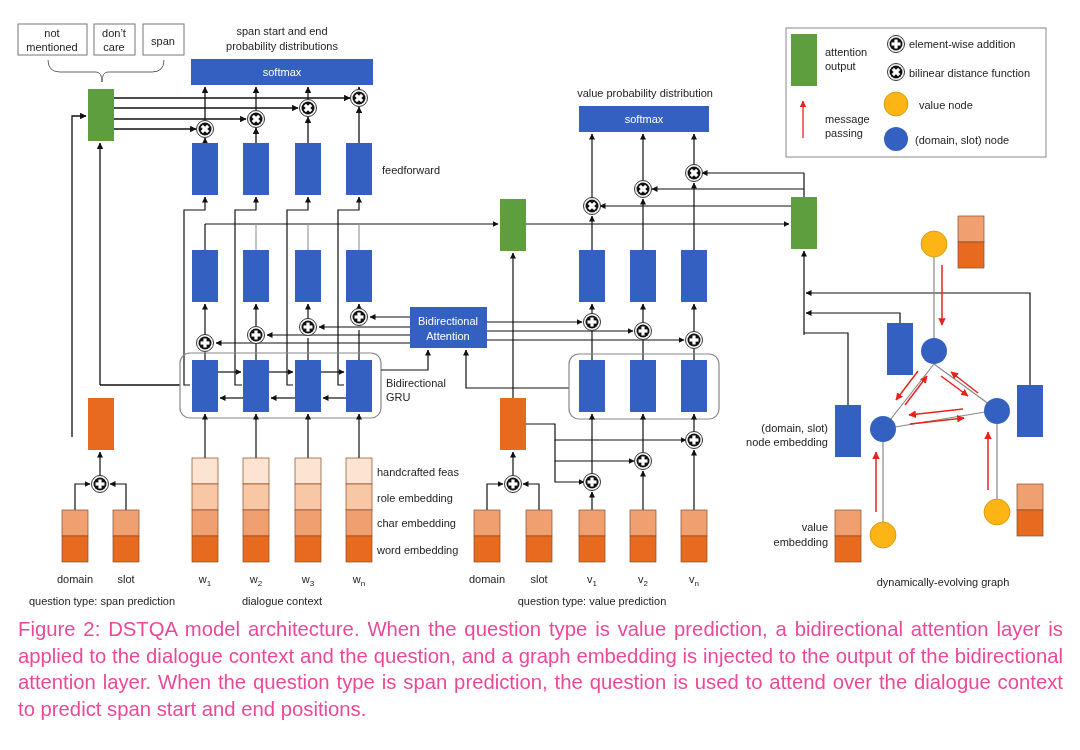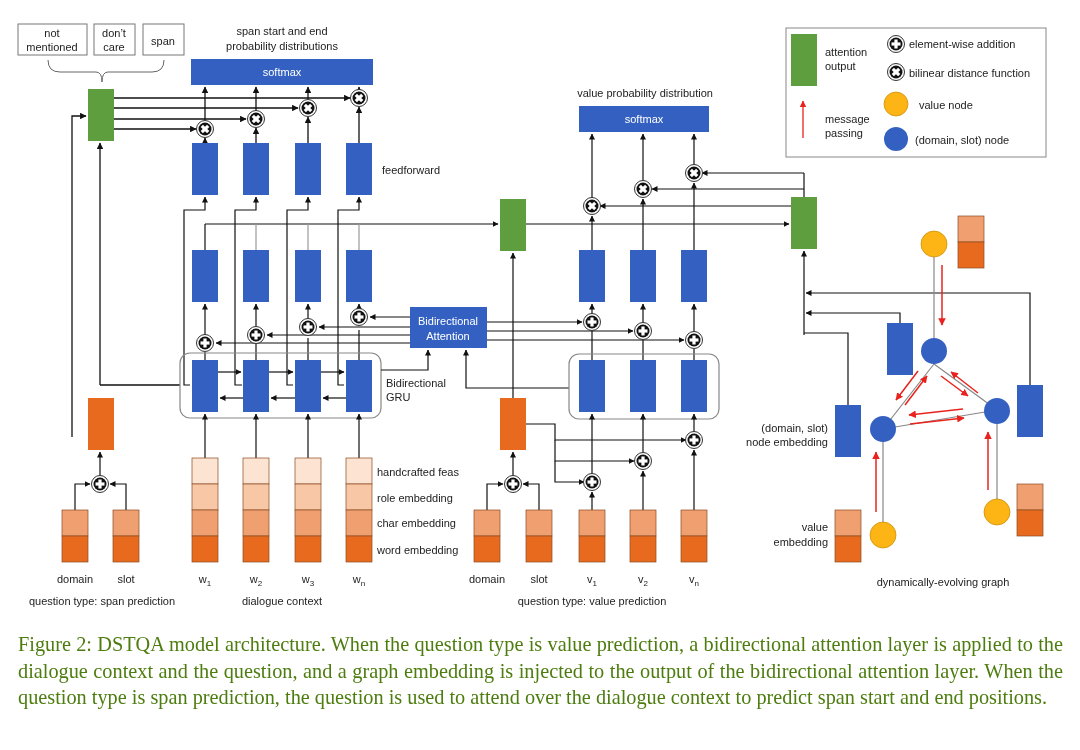--- a/index.html
+++ b/index.html
@@ -2,23 +2,23 @@
 <html><head>
 <meta charset="utf-8">
 <style>
   html, body { margin: 0; padding: 0; background: #ffffff; }
   body { width: 1080px; height: 750px; position: relative; overflow: hidden; }
   #figure { position: absolute; left: 0; top: 0; width: 1080px; height: 620px; }
   #figure text { font-family: "Liberation Sans", sans-serif; fill: #222; }
   .lbl { font-size: 11px; }
   .white { fill: #ffffff !important; font-size: 11px; }
   .caption {
-    position: absolute; left: 18px; top: 631px; width: 1045px;
-    font-family: Liberation Serif, serif; font-size: 20.3px; line-height: 26.5px;
-    color: #4d7c0f; text-align: justify; text-align-last: left; margin: 0;
+    position: absolute; left: 18px; top: 616px; width: 1045px;
+    font-family: Liberation Sans, sans-serif; font-size: 20.3px; line-height: 26.5px;
+    color: #ec4899; text-align: justify; text-align-last: left; margin: 0;
   }
 </style>
 </head>
 <body>
 
 <svg id="figure" viewBox="0 0 1080 620" xmlns="http://www.w3.org/2000/svg">
   <defs>
     <marker id="ah" viewBox="0 0 6 6" refX="5.5" refY="3" markerWidth="5" markerHeight="5" orient="auto-start-reverse">
       <path d="M0,0 L6,3 L0,6 z" fill="#111"></path>
     </marker>

